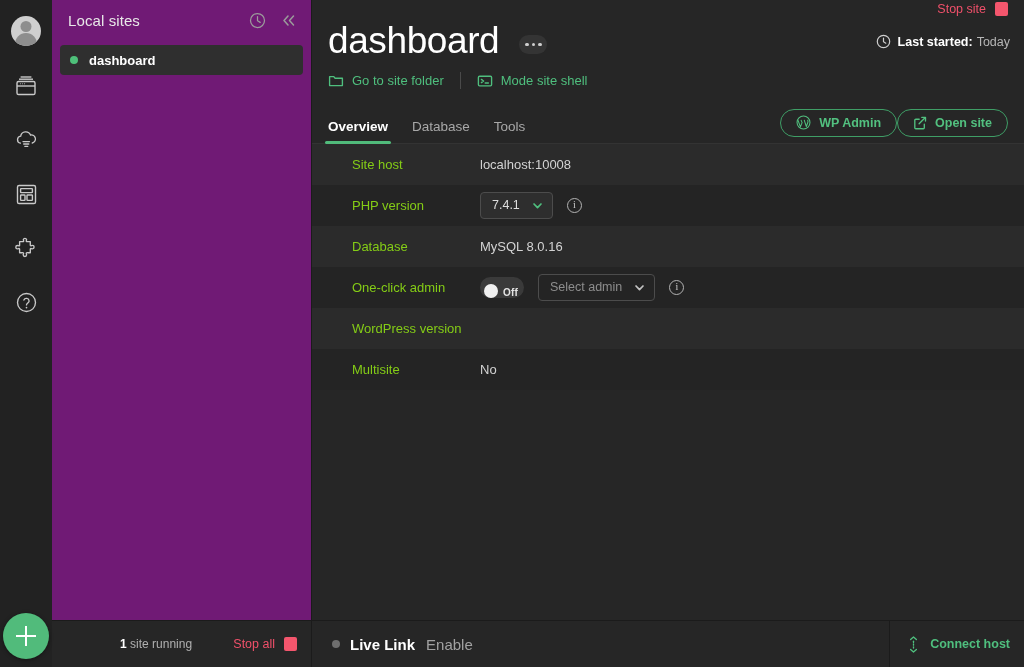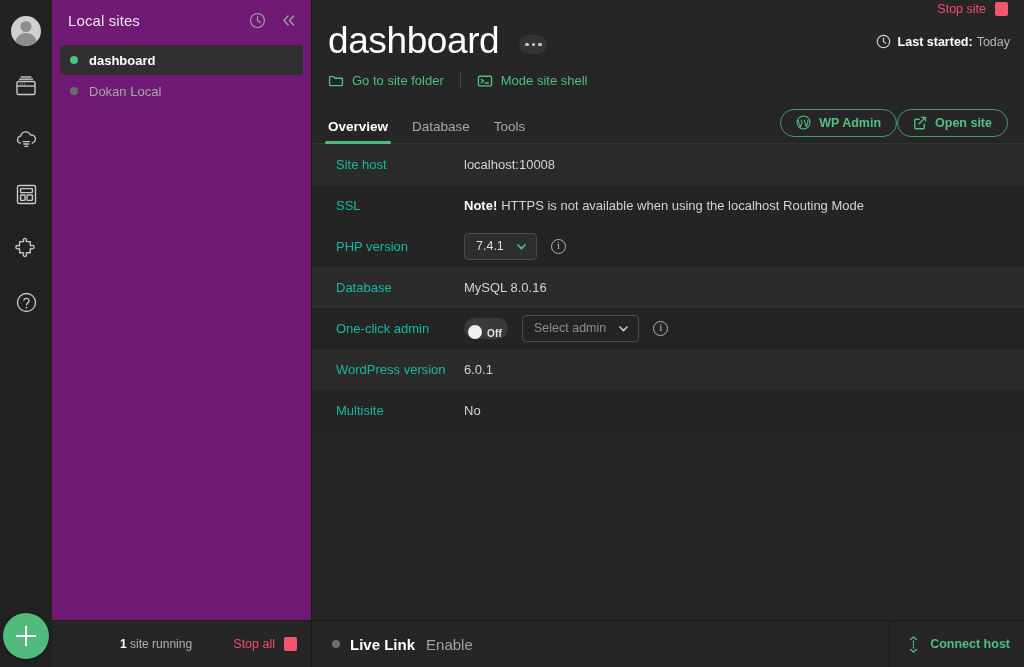--- a/index.html
+++ b/index.html
@@ -309,21 +309,22 @@
     min-height: 41px;
     padding-left: 24px;
     padding-right: 16px;
     font-size: 13px;
   }
   .row.alt  { background: #2b2b2b; }
   .row.base { background: #242424; }
   .row-label {
     width: 128px;
     flex: 0 0 128px;
-    color: #14b8a6;
+    color: #84cc16;
+    margin-left: 16px;
   }
   .row-value {
     color: #d3d3d3;
     display: flex;
     align-items: center;
     flex: 1;
     min-width: 0;
   }
   .row-value b { color: #ffffff; font-weight: bold; margin-right: 4px; }
 
@@ -486,24 +487,20 @@
           <polyline points="8,4 4,8.5 8,13"></polyline>
           <polyline points="13.5,4 9.5,8.5 13.5,13"></polyline>
         </svg>
       </div>
     </div>
 
     <div class="sites-list">
       <div class="site-item active">
         <span class="dot on"></span>
         <span class="site-name">dashboard</span>
-      </div>
-      <div class="site-item">
-        <span class="dot"></span>
-        <span class="site-name">Dokan Local</span>
       </div>
     </div>
 
     <div class="sites-foot">
       <div class="running-txt">
         <b>1</b>
         <span>site running</span>
       </div>
       <div class="stop-all">
         <span>Stop all</span>
@@ -595,27 +592,20 @@
       <div class="tab-underline"></div>
     </div>
 
     <div class="rows">
 
       <div class="row alt">
         <div class="row-label">Site host</div>
         <div class="row-value">localhost:10008</div>
       </div>
 
-      <div class="row base">
-        <div class="row-label">SSL</div>
-        <div class="row-value">
-          <b>Note!</b>
-          <span>HTTPS is not available when using the localhost Routing Mode</span>
-        </div>
-      </div>
 
 
       <div class="row base">
         <div class="row-label">PHP version</div>
         <div class="row-value">
           <div class="select">
             <span>7.4.1</span>
             <span class="chev">
               <svg width="13" height="13" viewBox="0 0 13 13" fill="none" stroke="currentColor" stroke-width="1.7" stroke-linecap="round" stroke-linejoin="round">
                 <polyline points="3,5 6.5,8.6 10,5"></polyline>
@@ -645,21 +635,20 @@
                 <polyline points="3,5 6.5,8.6 10,5"></polyline>
               </svg>
             </span>
           </div>
           <span class="info-ic">i</span>
         </div>
       </div>
 
       <div class="row alt">
         <div class="row-label">WordPress version</div>
-        <div class="row-value">6.0.1</div>
       </div>
 
       <div class="row base">
         <div class="row-label">Multisite</div>
         <div class="row-value">No</div>
       </div>
 
     </div>
 
     <div class="bottom">

